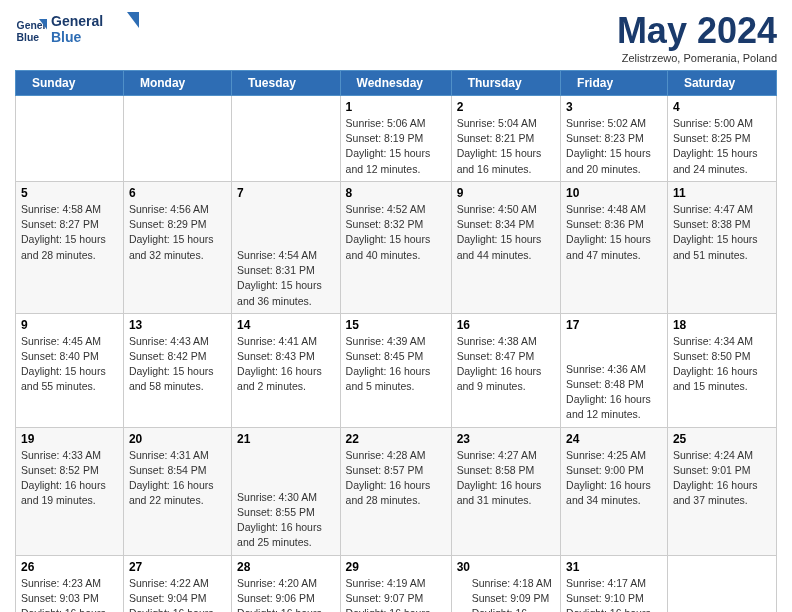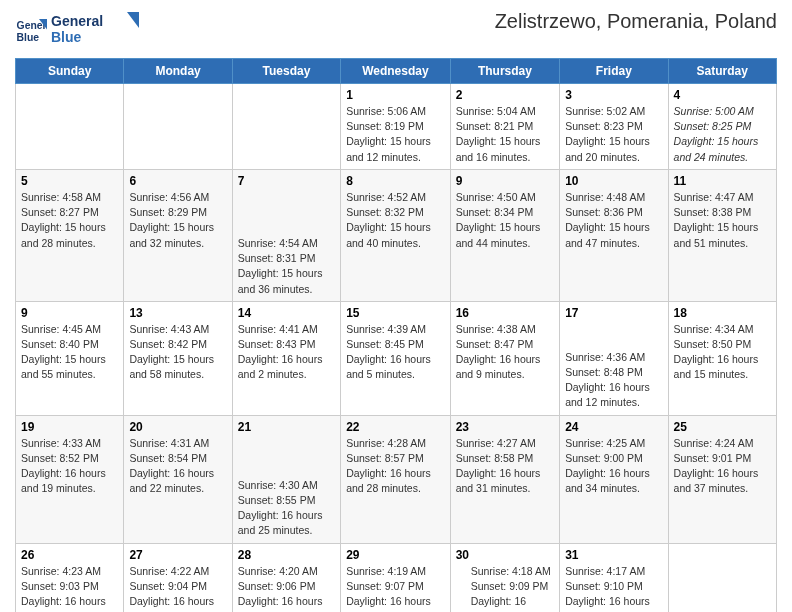--- a/index.html
+++ b/index.html
@@ -27,33 +27,33 @@
     }
     .title-area {
       text-align: right;
     }
     .month-title {
       font-size: 36px;
       color: #1a3a6b;
       font-weight: bold;
     }
     .subtitle {
-      font-size: 20px;
+      font-size: 11px;
       color: #333;
     }
     .calendar-table {
       width: 100%;
       border-collapse: collapse;
       font-size: 10.5px;
     }
     .calendar-table th {
       background-color: #2e6db4;
       color: #fff;
-      padding: 5px 0;
-      text-align: center;
+      padding: 5px 16px;
+      text-align: left;
       font-size: 12px;
       border: 1px solid #5090c8;
     }
     .calendar-table td {
       border: 1px solid #ccc;
       vertical-align: top;
       padding: 4px 5px;
       width: 113px;
       min-height: 80px;
       background: #fff;
@@ -88,20 +88,21 @@
     </svg>
     <div>
       <svg width="90" height="38" viewBox="0 0 90 38">
         <text x="0" y="16" font-size="14" font-weight="bold" fill="#1a3a6b" font-family="Arial">General</text>
         <text x="0" y="32" font-size="14" font-weight="bold" fill="#2e6db4" font-family="Arial">Blue</text>
         <polygon points="76,2 88,2 88,18" fill="#2e6db4"></polygon>
       </svg>
     </div>
   </div>
   <div class="title-area">
+    <div class="month-title">May 2024</div>
     <div class="subtitle">Zelistrzewo, Pomerania, Poland</div>
   </div>
 </div>
 
 <table class="calendar-table">
   <thead>
     <tr id="weekday-header">
         <th>Sunday</th>
         <th>Monday</th>
         <th>Tuesday</th>
@@ -132,21 +133,21 @@
         </td>
         <td>
           <span class="day-number">3</span>
           <div class="day-info" style="white-space: pre-line;">Sunrise: 5:02 AM
 Sunset: 8:23 PM
 Daylight: 15 hours
 and 20 minutes.</div>
         </td>
         <td>
           <span class="day-number">4</span>
-          <div class="day-info" style="white-space: pre-line; font-style: italic;">Sunrise: 5:00 AM
+          <div class="day-info" style="white-space: pre-line;">Sunrise: 5:00 AM
 Sunset: 8:25 PM
 Daylight: 15 hours
 and 24 minutes.</div>
         </td>
       </tr>
       <tr>
         <td>
           <span class="day-number">5</span>
           <div class="day-info" style="white-space: pre-line;">Sunrise: 4:58 AM
 Sunset: 8:27 PM

